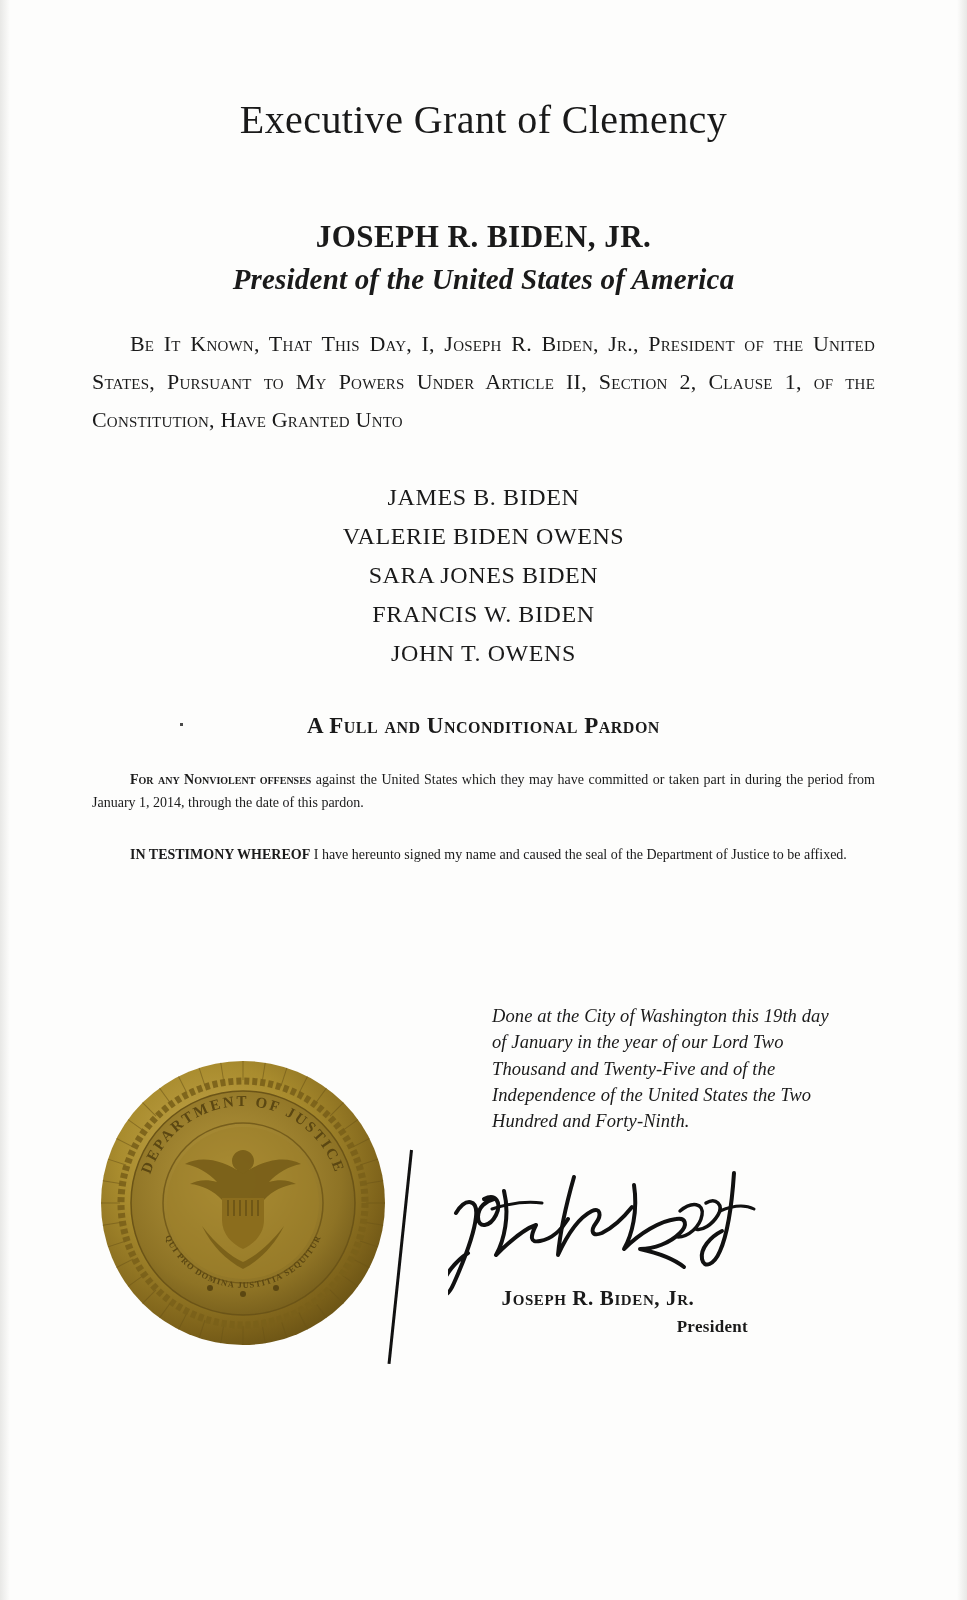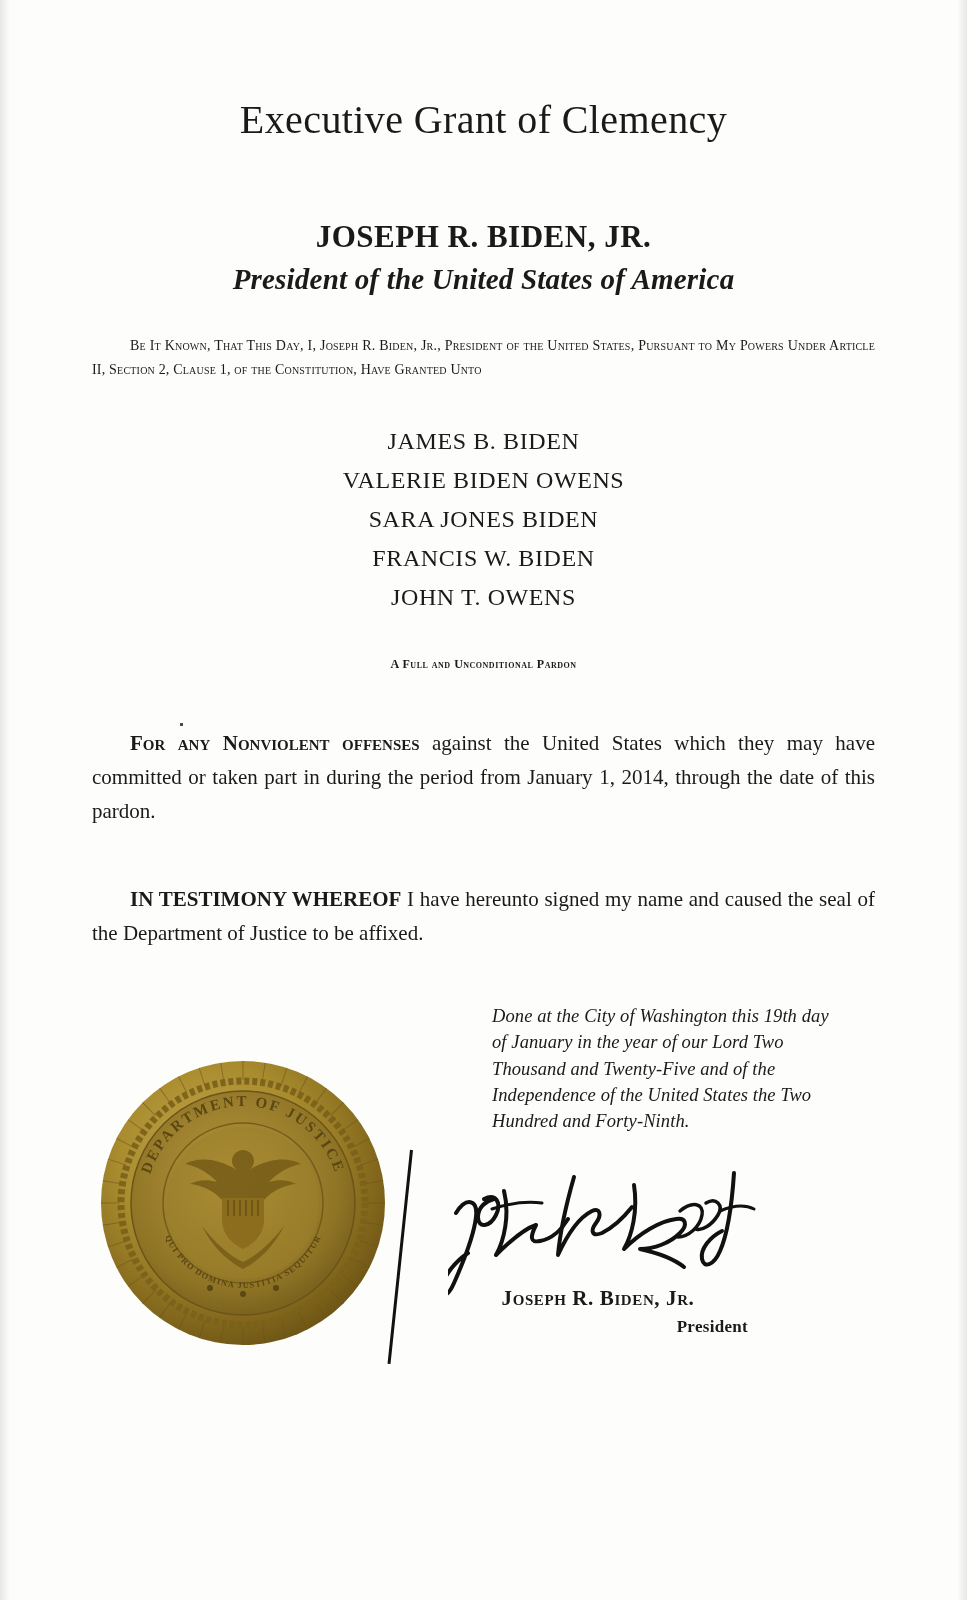--- a/index.html
+++ b/index.html
@@ -68,51 +68,51 @@
   .greeting {
     text-align: center;
     margin-top: 48px;
     font-size: 18.5px;
     font-weight: bold;
     font-variant: small-caps;
     letter-spacing: 0.4px;
   }
 
   .preamble {
-    margin-top: 38px;
-    font-size: 14px;
+    margin-top: 29px;
+    font-size: 22px;
     font-variant: small-caps;
     line-height: 1.72;
     text-align: justify;
     letter-spacing: 0.2px;
   }
   .preamble .indent { display: inline-block; width: 38px; }
 
   .names {
     margin-top: 40px;
     text-align: center;
   }
   .names div {
     font-size: 24px;
     line-height: 1.62;
     letter-spacing: 0.6px;
   }
 
   .pardon-type {
     text-align: center;
     margin-top: 40px;
-    font-size: 12px;
+    font-size: 23px;
     font-weight: bold;
     font-variant: small-caps;
     letter-spacing: 0.5px;
   }
 
   .body-para {
-    margin-top: 54px;
-    font-size: 21px;
+    margin-top: 30px;
+    font-size: 14px;
     line-height: 1.62;
     text-align: justify;
   }
   .body-para .indent { display: inline-block; width: 38px; }
   .sc { font-variant: small-caps; font-weight: bold; }
   .bold { font-weight: bold; }
 
   .stray-dot {
     position: absolute;
     left: 180px;

